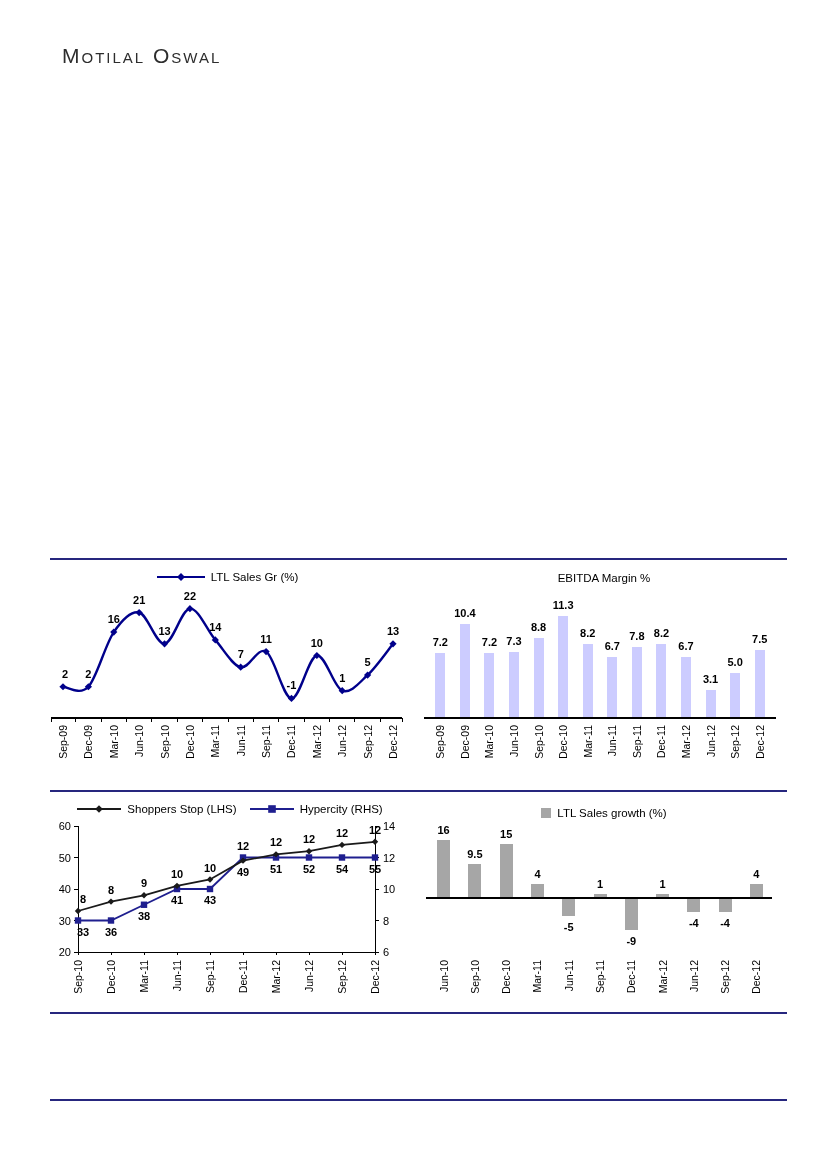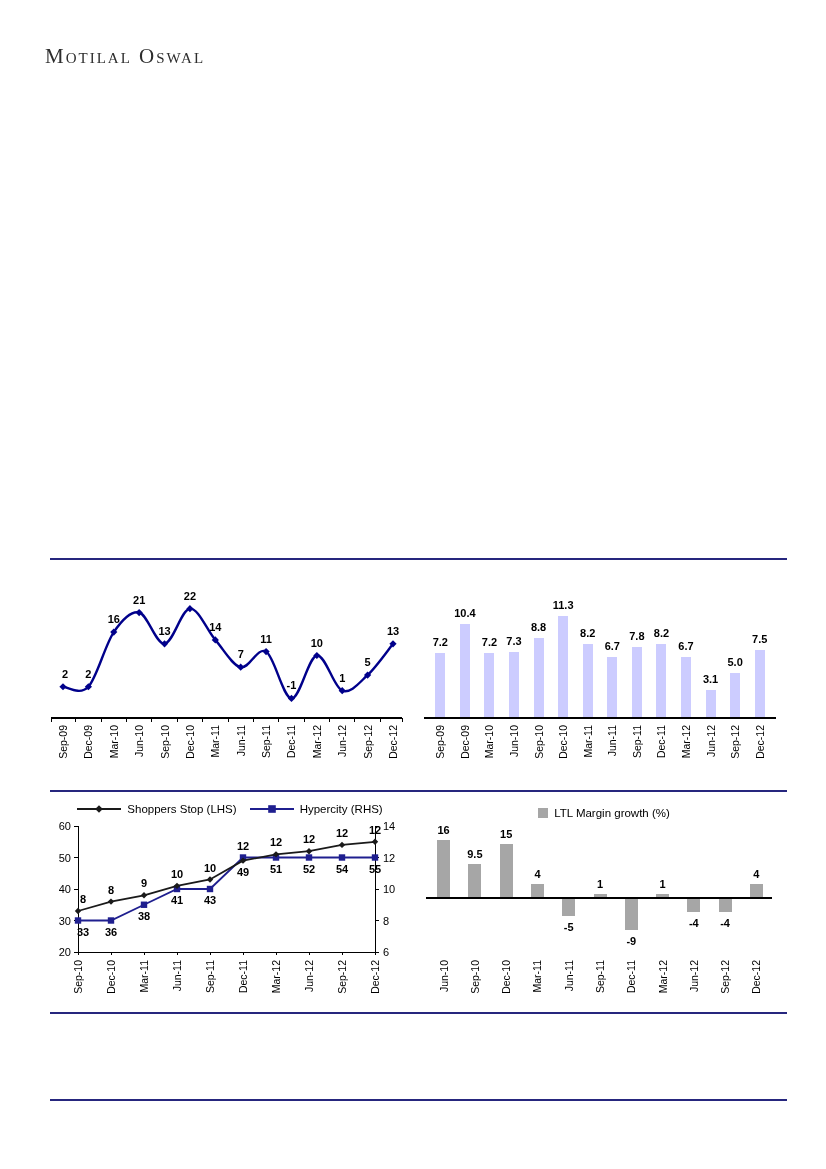--- a/index.html
+++ b/index.html
@@ -1,18 +1,18 @@
 <!DOCTYPE html>
 <html><head>
 <meta charset="utf-8">
 <style>
   html,body{margin:0;padding:0;}
   body{width:826px;height:1169px;background:#ffffff;position:relative;overflow:hidden;
        font-family:"Liberation Sans","DejaVu Sans",sans-serif;color:#000;}
-  .logo{position:absolute;left:45px;top:44px;font-family:Liberation Serif, serif;
+  .logo{position:absolute;left:62px;top:44px;font-family:Liberation Sans, sans-serif;
         font-variant:small-caps;font-size:21px;letter-spacing:2px;color:#2d2d2d;}
   .rule{position:absolute;left:50px;width:737px;height:2px;}
   .chart{position:absolute;}
   .chart svg.plot{position:absolute;left:0;top:0;}
   .legend-row{position:absolute;left:0;right:0;display:flex;justify-content:center;
               align-items:center;gap:28px;font-size:11.5px;z-index:2;}
   .legend-item{display:flex;align-items:center;gap:6px;}
   .chart-title{position:absolute;left:0;right:0;text-align:center;font-size:11.5px;z-index:2;}
   svg text{font-family:"Liberation Sans","DejaVu Sans",sans-serif;fill:#000;}
 </style>
@@ -20,20 +20,29 @@
 <body>
 
 <div class="logo">Motilal Oswal</div>
 
 <div class="rule" style="top: 558px; background: rgb(38, 38, 126);"></div>
 <div class="rule" style="top: 790px; background: rgb(38, 38, 126);"></div>
 <div class="rule" style="top: 1012px; background: rgb(38, 38, 126);"></div>
 <div class="rule" style="top: 1099px; background: rgb(38, 38, 126);"></div>
 
 <div class="chart" id="chart-ltl-sales" style="left:50px;top:565px;width:355px;height:225px;">
+  <div class="legend-row" style="top:6px">
+    <span class="legend-item">
+      <svg id="lg-ltl-sales" width="48" height="12">
+          <line x1="0" y1="6" x2="48" y2="6" stroke="#00008B" stroke-width="2.2"></line>
+          <path d="M24 2 L28 6 L24 10 L20 6 Z" fill="#00008B"></path>
+        </svg>
+      <span>LTL Sales Gr (%)</span>
+    </span>
+  </div>
   <svg class="plot" id="plot-ltl-sales" width="355" height="225">
       <g shape-rendering="crispEdges">
         <line x1="1" y1="153" x2="352" y2="153" stroke="#000" stroke-width="1.6"></line>
         <line x1="1" y1="153" x2="1" y2="157" stroke="#000" stroke-width="1"></line>
         <line x1="25.692307692307693" y1="153" x2="25.692307692307693" y2="157" stroke="#000" stroke-width="1"></line>
         <line x1="51.07692307692307" y1="153" x2="51.07692307692307" y2="157" stroke="#000" stroke-width="1"></line>
         <line x1="76.46153846153845" y1="153" x2="76.46153846153845" y2="157" stroke="#000" stroke-width="1"></line>
         <line x1="101.84615384615384" y1="153" x2="101.84615384615384" y2="157" stroke="#000" stroke-width="1"></line>
         <line x1="127.23076923076923" y1="153" x2="127.23076923076923" y2="157" stroke="#000" stroke-width="1"></line>
         <line x1="152.6153846153846" y1="153" x2="152.6153846153846" y2="157" stroke="#000" stroke-width="1"></line>
@@ -92,20 +101,21 @@
         <text x="245.46153846153845" y="160" text-anchor="end" font-size="10.5" font-weight="400" transform="rotate(-90 245.46153846153845 160)">Dec-11</text>
         <text x="270.8461538461538" y="160" text-anchor="end" font-size="10.5" font-weight="400" transform="rotate(-90 270.8461538461538 160)">Mar-12</text>
         <text x="296.2307692307692" y="160" text-anchor="end" font-size="10.5" font-weight="400" transform="rotate(-90 296.2307692307692 160)">Jun-12</text>
         <text x="321.6153846153846" y="160" text-anchor="end" font-size="10.5" font-weight="400" transform="rotate(-90 321.6153846153846 160)">Sep-12</text>
         <text x="347" y="160" text-anchor="end" font-size="10.5" font-weight="400" transform="rotate(-90 347 160)">Dec-12</text>
       </g>
     </svg>
 </div>
 
 <div class="chart" id="chart-ebitda" style="left:420px;top:565px;width:368px;height:225px;">
+  <div class="chart-title" style="top:7px">EBITDA Margin %</div>
   <svg class="plot" id="plot-ebitda" width="368" height="225">
       <g shape-rendering="crispEdges">
         <rect x="15.285714285714285" y="87.91199999999999" width="10" height="65.08800000000001" fill="#CCCCFF"></rect>
         <rect x="39.85714285714286" y="58.983999999999995" width="10" height="94.016" fill="#CCCCFF"></rect>
         <rect x="64.42857142857143" y="87.91199999999999" width="10" height="65.08800000000001" fill="#CCCCFF"></rect>
         <rect x="89" y="87.008" width="10" height="65.992" fill="#CCCCFF"></rect>
         <rect x="113.57142857142858" y="73.448" width="10" height="79.552" fill="#CCCCFF"></rect>
         <rect x="138.14285714285714" y="50.848" width="10" height="102.152" fill="#CCCCFF"></rect>
         <rect x="162.71428571428572" y="78.87200000000001" width="10" height="74.12799999999999" fill="#CCCCFF"></rect>
         <rect x="187.2857142857143" y="92.43199999999999" width="10" height="60.56800000000001" fill="#CCCCFF"></rect>
@@ -267,21 +277,21 @@
       </g>
     </svg>
 </div>
 
 <div class="chart" id="chart-vol" style="left:420px;top:797px;width:368px;height:215px;">
   <div class="legend-row" style="top:10px">
     <span class="legend-item">
       <svg id="lg-vol" width="10" height="10">
           <rect x="0" y="0" width="10" height="10" fill="#A6A6A6"></rect>
         </svg>
-      <span>LTL Margin growth (%)</span>
+      <span>LTL Sales growth (%)</span>
     </span>
   </div>
   <svg class="plot" id="plot-vol" width="368" height="215">
       <g shape-rendering="crispEdges">
         <rect x="17.136363636363637" y="43.4" width="13" height="57.6" fill="#A6A6A6"></rect>
         <rect x="48.40909090909091" y="66.8" width="13" height="34.2" fill="#A6A6A6"></rect>
         <rect x="79.68181818181819" y="47" width="13" height="54" fill="#A6A6A6"></rect>
         <rect x="110.95454545454545" y="86.6" width="13" height="14.400000000000006" fill="#A6A6A6"></rect>
         <rect x="142.22727272727272" y="101" width="13" height="18" fill="#A6A6A6"></rect>
         <rect x="173.5" y="97.4" width="13" height="3.5999999999999943" fill="#A6A6A6"></rect>

